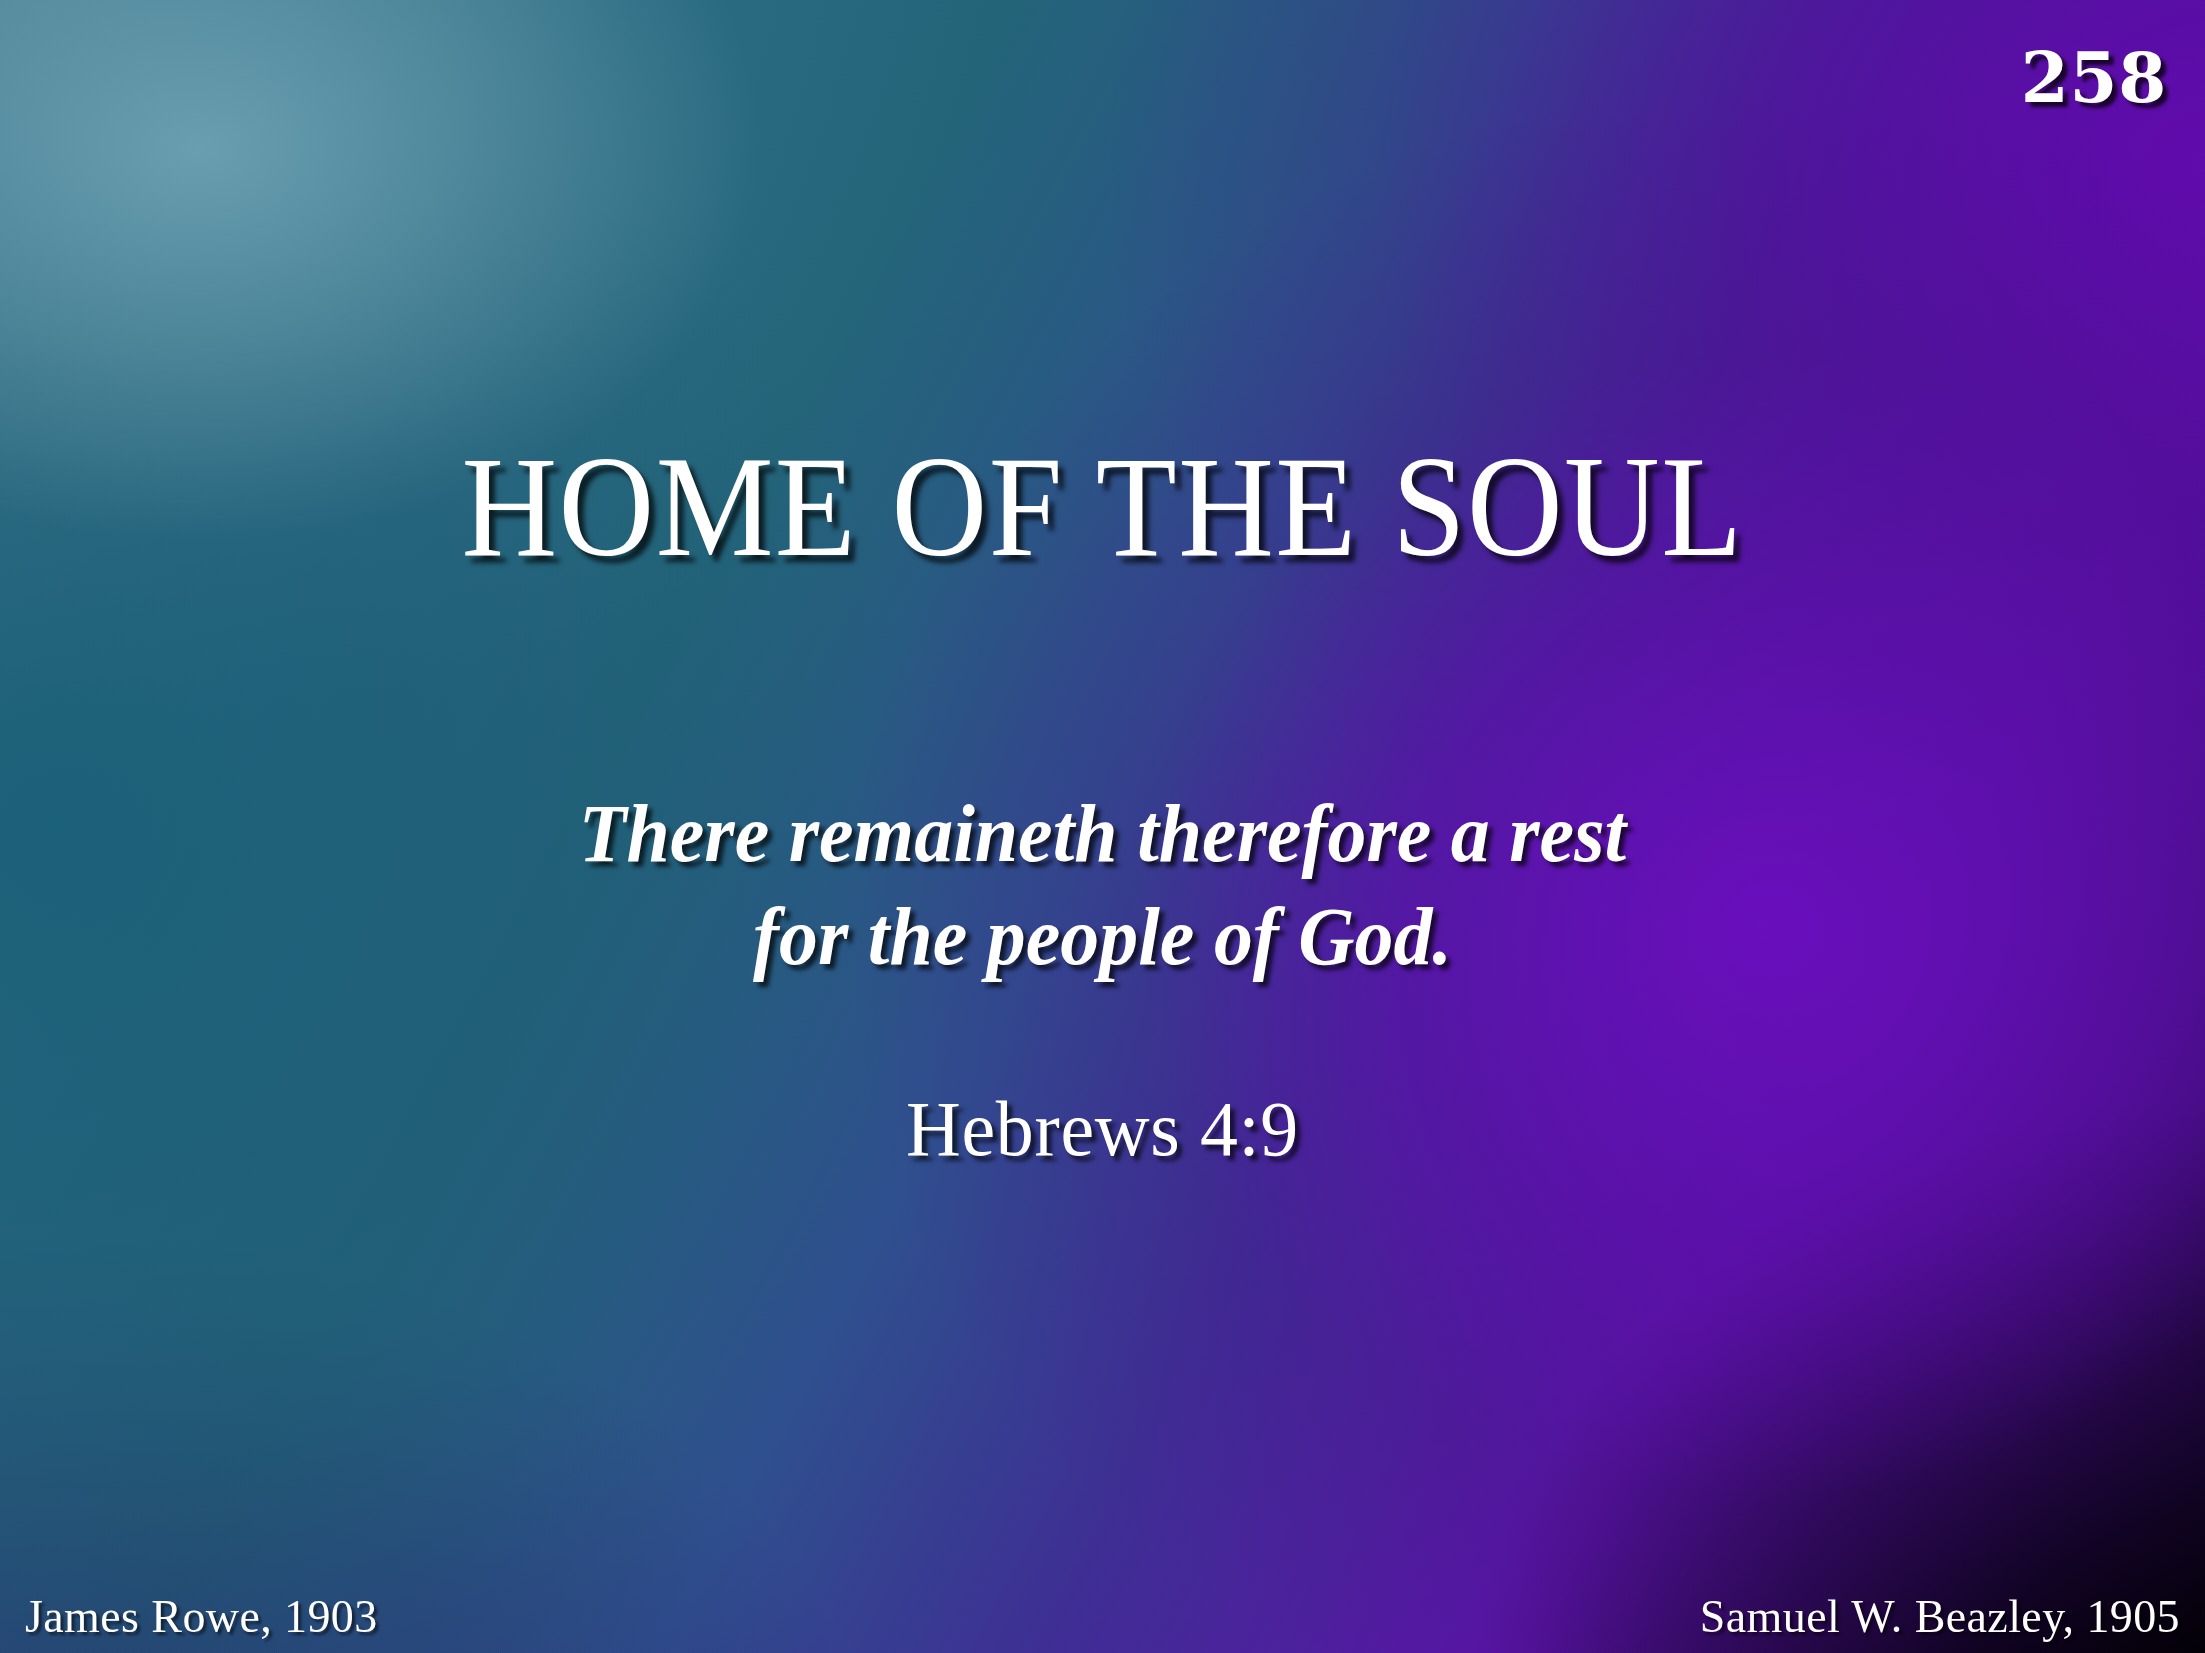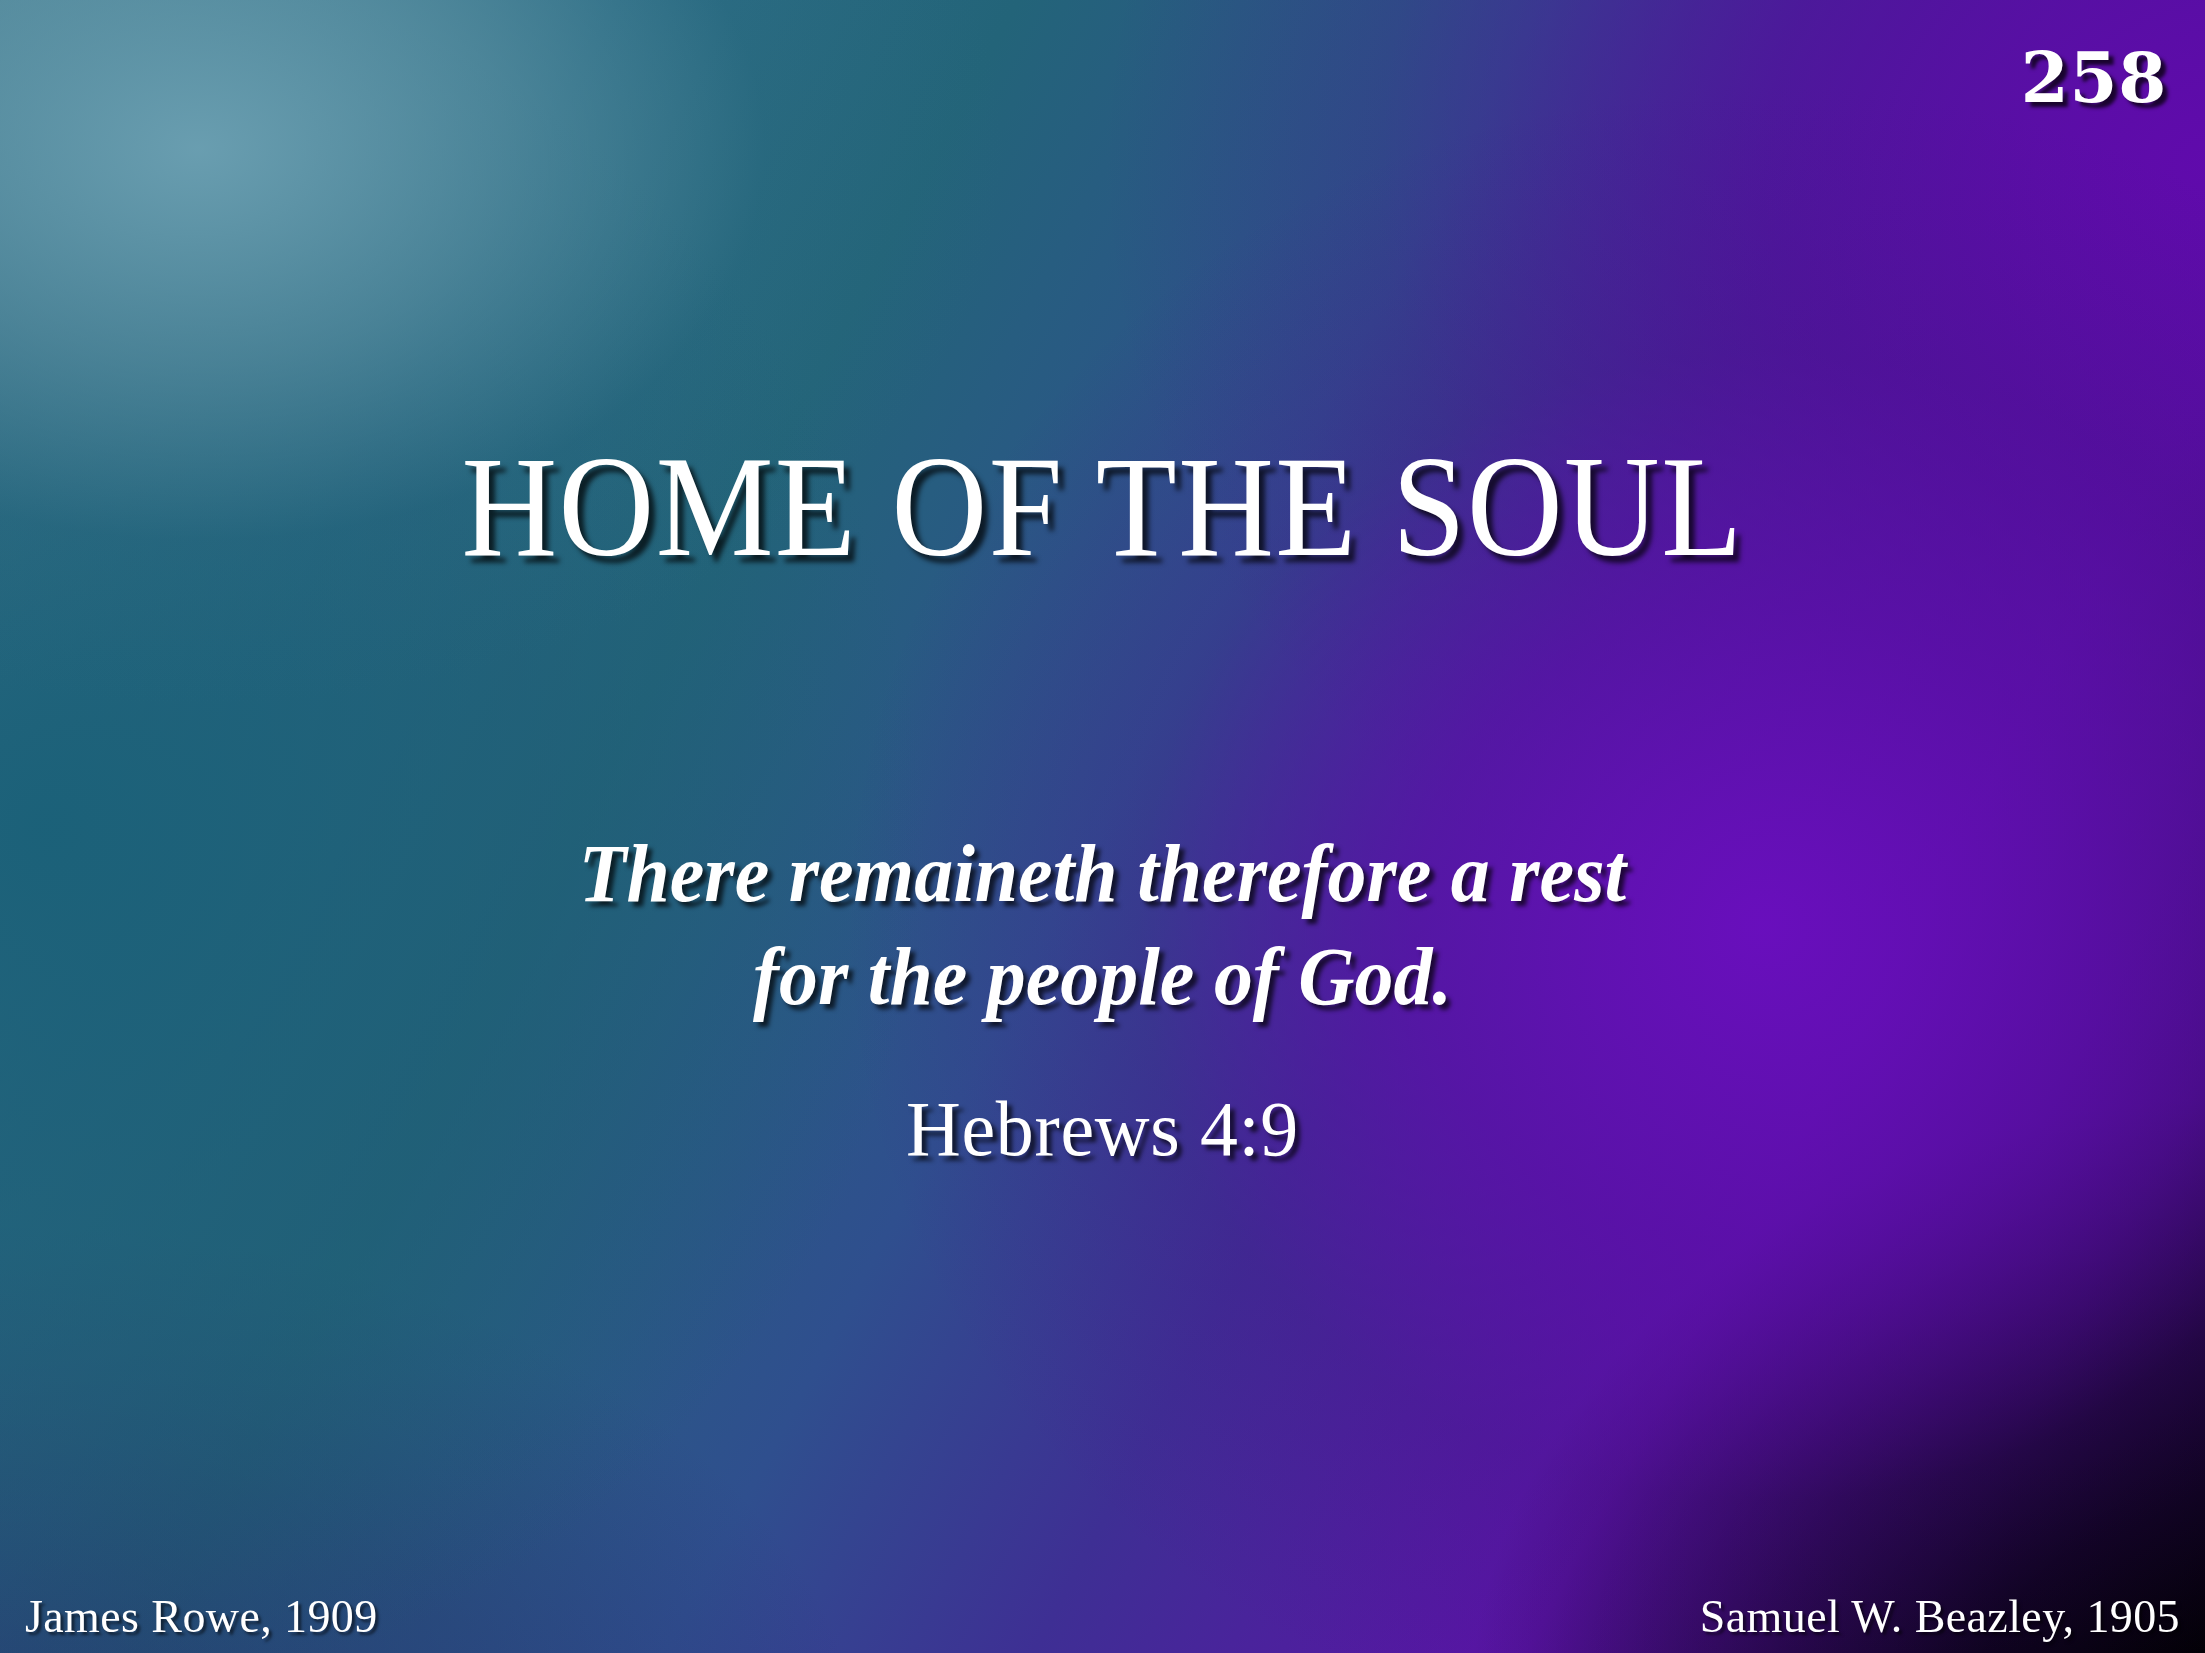--- a/index.html
+++ b/index.html
@@ -93,21 +93,21 @@
     letter-spacing: 1.5px;
     transform: scaleX(0.92);
     transform-origin: 50% 50%;
     white-space: nowrap;
     text-shadow: 6.6px 6.6px 5.1px rgba(0,0,0,0.70);
   }
 
   
   #scripture {
     position: absolute;
-    top: 822px;
+    top: 782px;
     left: 0;
     width: 2205px;
     text-align: center;
   }
   #scripture .verse-line {
     display: block;
     color: #ffffff;
     font-family: "Liberation Serif", "DejaVu Serif", serif;
     font-style: italic;
     font-weight: 700;
@@ -164,18 +164,18 @@
 
   <div id="title">HOME OF THE SOUL</div>
 
   <div id="scripture">
     <span class="verse-line">There remaineth therefore a rest</span>
     <span class="verse-line">for the people of God.</span>
   </div>
 
   <div id="reference">Hebrews 4:9</div>
 
-  <div class="credit" id="credit-author">James Rowe, 1909</div>
+  <div class="credit" id="credit-author">James Rowe, 1903</div>
 
   <div class="credit" id="credit-composer">Samuel W. Beazley, 1905</div>
 
 </div>
 
 
 </body></html>

